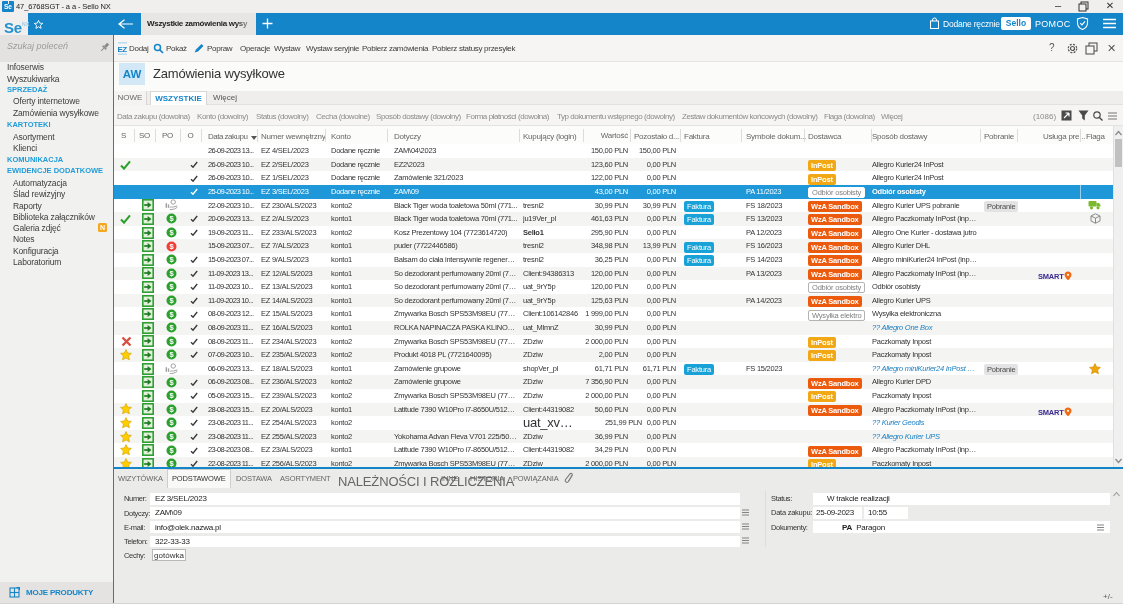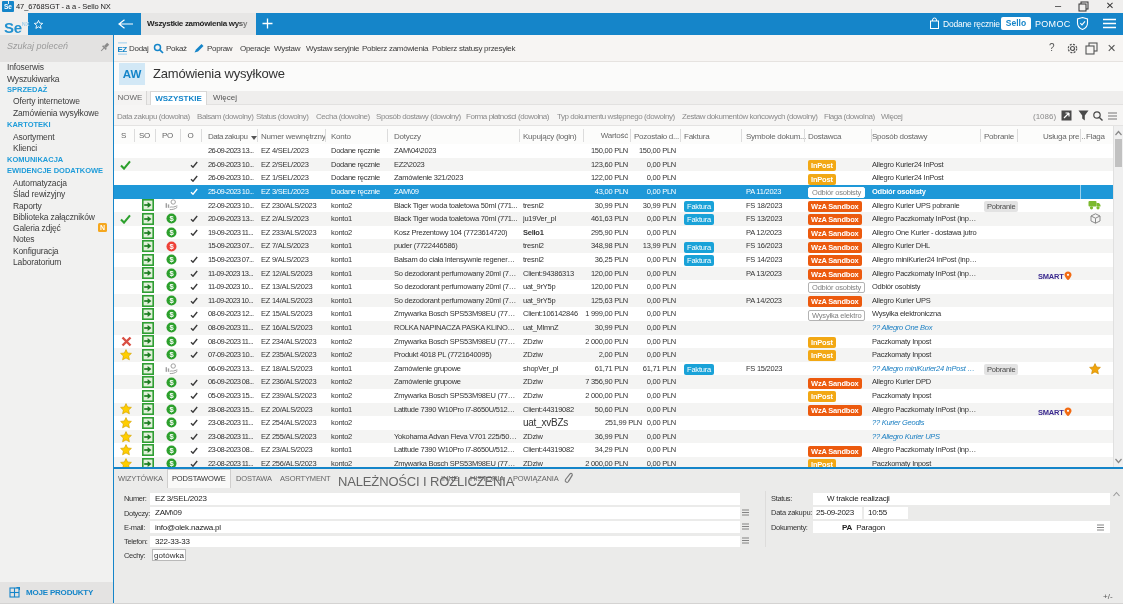--- a/index.html
+++ b/index.html
@@ -160,21 +160,21 @@
 <div class="a" style="left:26px;top:588px;font-size:8px;letter-spacing:-0.2px;font-weight:bold;color:#1585c9;"><span class="tx">MOJE PRODUKTY</span></div>
 <div class="a" style="left:114px;top:62px;width:1009px;height:29px;background:#fbfbfa;"></div>
 <div class="a" style="left:119px;top:63px;width:26px;height:22px;background:#d2e8f6;color:#1585c9;font-size:11.5px;font-weight:bold;text-align:center;line-height:22px;">AW</div>
 <div class="a" style="left:153px;top:66px;font-size:13px;letter-spacing:-0.2px;color:#333;"><span class="tx">Zamówienia wysyłkowe</span></div>
 <div class="a" style="left:114px;top:91px;width:1009px;height:14px;background:#efeeed;border-bottom:1px solid #e2e1e0;"></div>
 <div class="a" style="left:114px;top:91px;width:33px;height:14px;background:#f4f3f2;border-right:1px solid #d8d7d6;color:#666;font-size:8px;text-align:center;line-height:14px;">NOWE</div>
 <div class="a" style="left:150px;top:91px;width:57px;height:15px;background:#fff;border:1px solid #d8d7d6;border-bottom:none;color:#1585c9;font-size:8px;font-weight:bold;text-align:center;line-height:14px;">WSZYSTKIE</div>
 <div class="a" style="left:213px;top:91px;width:40px;height:14px;color:#555;font-size:8px;line-height:14px;">Więcej</div>
 <div class="a" style="left:114px;top:105px;width:1009px;height:21px;background:#f6f5f4;border-bottom:1px solid #e4e3e2;"></div>
 <div class="a" style="left:117px;top:111.5px;font-size:8px;letter-spacing:-0.45px;color:#8b8b8b;"><span class="tx">Data zakupu (dowolna)</span></div>
-<div class="a" style="left:197px;top:111.5px;font-size:8px;letter-spacing:-0.45px;color:#8b8b8b;"><span class="tx">Balsam (dowolny)</span></div>
+<div class="a" style="left:197px;top:111.5px;font-size:8px;letter-spacing:-0.45px;color:#8b8b8b;"><span class="tx">Konto (dowolny)</span></div>
 <div class="a" style="left:256px;top:111.5px;font-size:8px;letter-spacing:-0.45px;color:#8b8b8b;"><span class="tx">Status (dowolny)</span></div>
 <div class="a" style="left:316px;top:111.5px;font-size:8px;letter-spacing:-0.45px;color:#8b8b8b;text-align:right;"><span class="tx">Cecha (dowolne)</span></div>
 <div class="a" style="left:376px;top:111.5px;font-size:8px;letter-spacing:-0.45px;color:#8b8b8b;"><span class="tx">Sposób dostawy (dowolny)</span></div>
 <div class="a" style="left:466px;top:111.5px;font-size:8px;letter-spacing:-0.45px;color:#8b8b8b;"><span class="tx">Forma płatności (dowolna)</span></div>
 <div class="a" style="left:557px;top:111.5px;font-size:8px;letter-spacing:-0.45px;color:#8b8b8b;"><span class="tx">Typ dokumentu wstępnego (dowolny)</span></div>
 <div class="a" style="left:682px;top:111.5px;font-size:8px;letter-spacing:-0.45px;color:#8b8b8b;"><span class="tx">Zestaw dokumentów końcowych (dowolny)</span></div>
 <div class="a" style="left:824px;top:111.5px;font-size:8px;letter-spacing:-0.45px;color:#8b8b8b;"><span class="tx">Flaga (dowolna)</span></div>
 <div class="a" style="left:881px;top:111.5px;font-size:8px;letter-spacing:-0.45px;color:#8b8b8b;"><span class="tx">Więcej</span></div>
 <div class="a" style="left:1033px;top:111.5px;font-size:8px;color:#8b8b8b;">(1086)</div>
 <div class="a" style="left:1061px;top:110px;width:11px;height:11px;">
@@ -1183,21 +1183,21 @@
 <div class="a" style="left:147px;top:0;width:62px;height:13.6px;line-height:13.6px;">
         <div class="ell" style="font-size:7.5px;letter-spacing:-0.25px;color:#333;">EZ 254/ALS/2023</div>
       </div>
 <div class="a" style="left:217px;top:0;width:54px;height:13.6px;line-height:13.6px;">
         <div class="ell" style="font-size:7.5px;letter-spacing:-0.25px;color:#333;">konto2</div>
       </div>
 <div class="a" style="left:280px;top:0;width:124px;height:13.6px;line-height:13.6px;margin-top:20px;">
         <div class="ell" style="font-size:7.5px;letter-spacing:-0.25px;color:#333;">GW etui iphone 13 prosta (7714238732)</div>
       </div>
 <div class="a" style="left:409px;top:0;width:58px;height:13.6px;line-height:13.6px;">
-        <div class="ell" style="font-size:10px;letter-spacing:-0.25px;color:#333;">uat_xvBZs</div>
+        <div class="ell" style="font-size:13px;letter-spacing:-0.25px;color:#333;">uat_xvBZs</div>
       </div>
 <div class="a" style="left:476px;top:0;width:52px;height:13.6px;line-height:13.6px;">
         <div class="tx" style="font-size:7.5px;letter-spacing:-0.25px;color:#333;text-align:right;">251,99 PLN</div>
       </div>
 <div class="a" style="left:510px;top:0;width:52px;height:13.6px;line-height:13.6px;">
         <div class="tx" style="font-size:7.5px;letter-spacing:-0.25px;color:#333;text-align:right;">0,00 PLN</div>
       </div>
 <div class="a" style="left:758px;top:0;width:106px;height:13.6px;line-height:13.6px;">
         <div class="ell" style="font-size:7.5px;letter-spacing:-0.25px;color:#1b7fc2;font-style:italic;">?? Kurier Geodis</div>
       </div>

